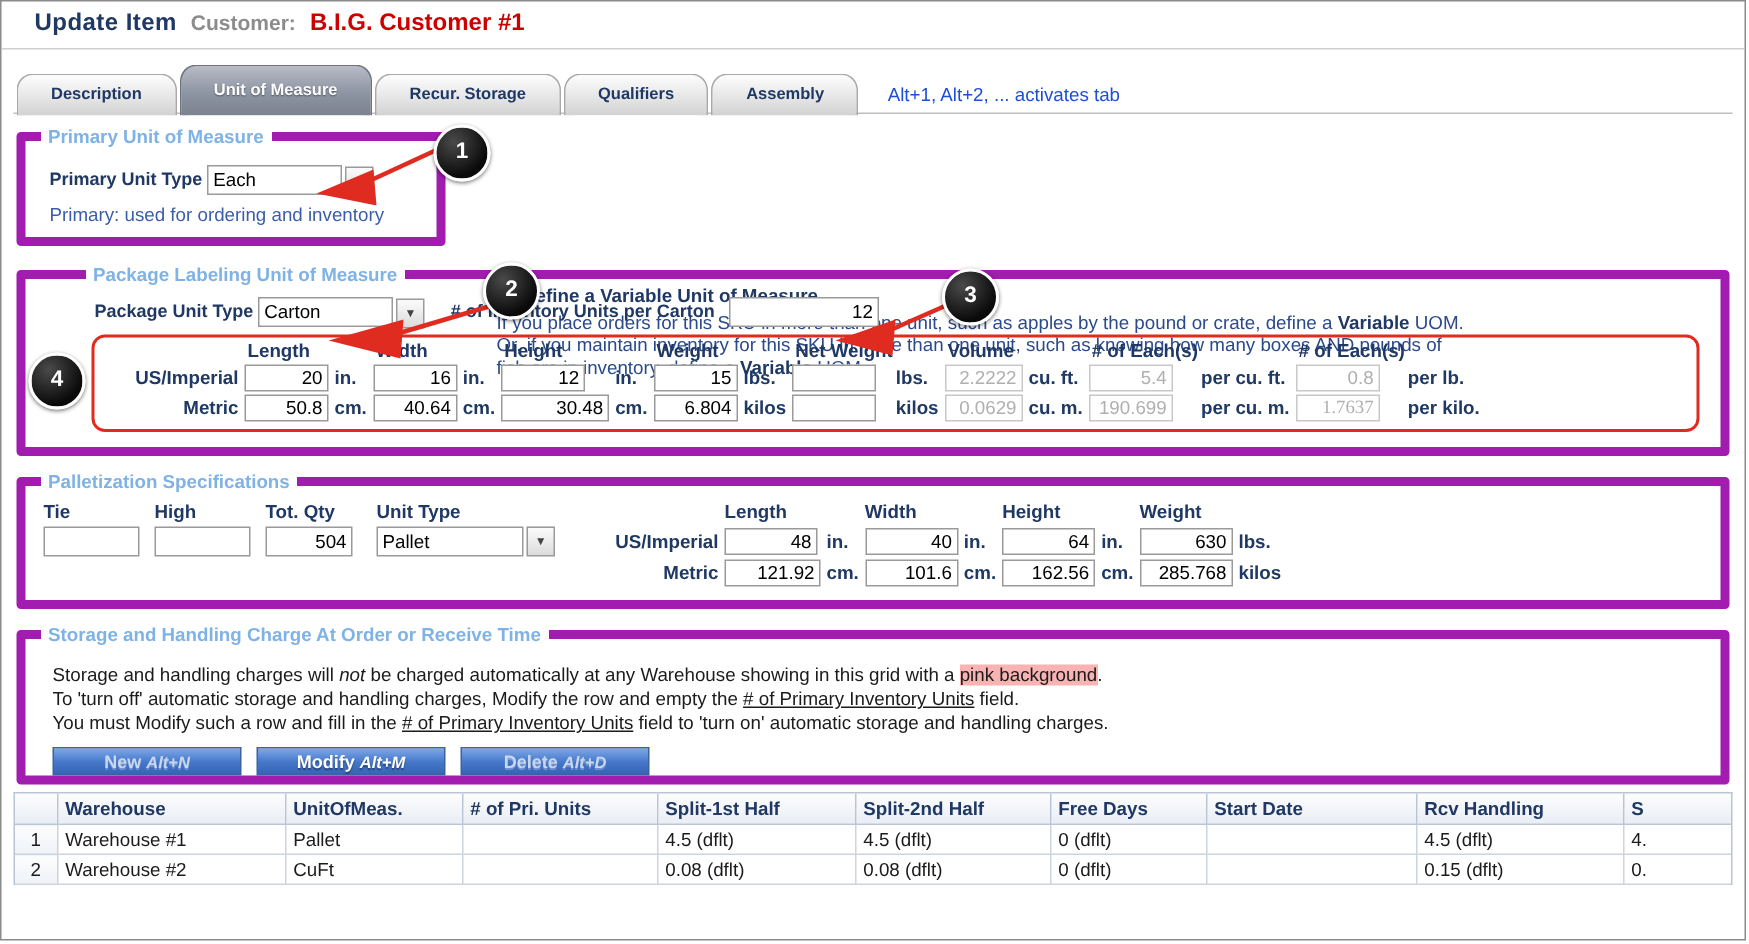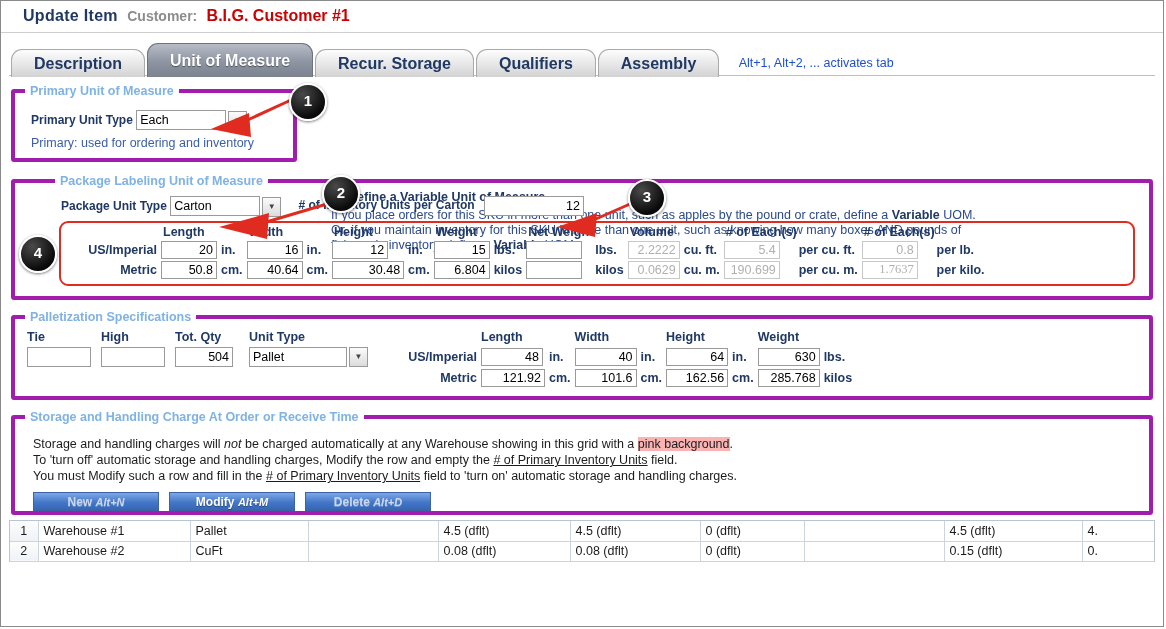--- a/index.html
+++ b/index.html
@@ -24,21 +24,21 @@
   .t-name{font-size:16px;font-weight:bold;color:#cc0000;margin-left:6px;}
 
   
   .tabstrip{
     position:relative;height:32px;margin:10px 0 0 0;padding-left:10px;
     box-sizing:border-box;
   }
   .tab{
     display:inline-block;vertical-align:bottom;position:relative;
     height:28px;line-height:27px;padding:0 22px;margin-right:2px;
-    font-weight:bold;font-size:16px;color:#1f3864;
+    font-weight:bold;font-size:11px;color:#1f3864;
     background:linear-gradient(#fdfdfd,#e4e4e4 60%,#d2d2d2);
     border:1px solid #a9a9a9;border-bottom:none;
     border-radius:11px 11px 0 0;
     box-sizing:border-box;text-align:center;
   }
   .tab.active{
     height:34px;line-height:33px;color:#ffffff;
     background:linear-gradient(#b7bcc6,#8d94a2 55%,#7c838f);
     border:1px solid #6d727c;border-bottom:none;
     text-shadow:0 1px 1px rgba(0,0,0,.45);
@@ -48,21 +48,21 @@
     color:#1d4ed8;font-size:12.5px;line-height:28px;
   }
   .tabline{
     height:1px;background:#bfbfbf;margin:0 8px 0 8px;
   }
 
   
   .content{position:relative;padding:0 10px;}
 
   fieldset.grp{
-    position:relative;border:4px solid #a21caf;border-radius:3px;
+    position:relative;border:6px solid #a21caf;border-radius:3px;
     margin:8px 0 0 0;padding:6px 10px 8px 10px;
   }
   fieldset.grp > legend{
     color:#7fb2e5;font-weight:bold;font-size:12.5px;padding:0 5px;
   }
 
   label.bold{font-weight:bold;color:#1f3864;}
 
   input.txt{
     font-family:"Liberation Sans", sans-serif;font-size:12.5px;
@@ -358,20 +358,32 @@
           <col style="width:118px">
           <col style="width:130px">
         <col style="width:132px">
           <col style="width:130px">
           <col style="width:104px">
           <col style="width:140px">
         <col style="width:138px">
           <col style="width:74px">
       </colgroup>
       <tbody>
+          <tr>
+        <th class="num"></th>
+        <th>Warehouse</th>
+        <th>UnitOfMeas.</th>
+        <th># of Pri. Units</th>
+        <th>Split-1st Half</th>
+        <th>Split-2nd Half</th>
+        <th>Free Days</th>
+        <th>Start Date</th>
+        <th>Rcv Handling</th>
+        <th>S</th>
+      </tr>
       <tr>
         <td class="num">1</td>
         <td>Warehouse #1</td>
         <td>Pallet</td>
         <td></td>
         <td>4.5 (dflt)</td>
         <td>4.5 (dflt)</td>
         <td>0 (dflt)</td>
         <td></td>
         <td>4.5 (dflt)</td>

